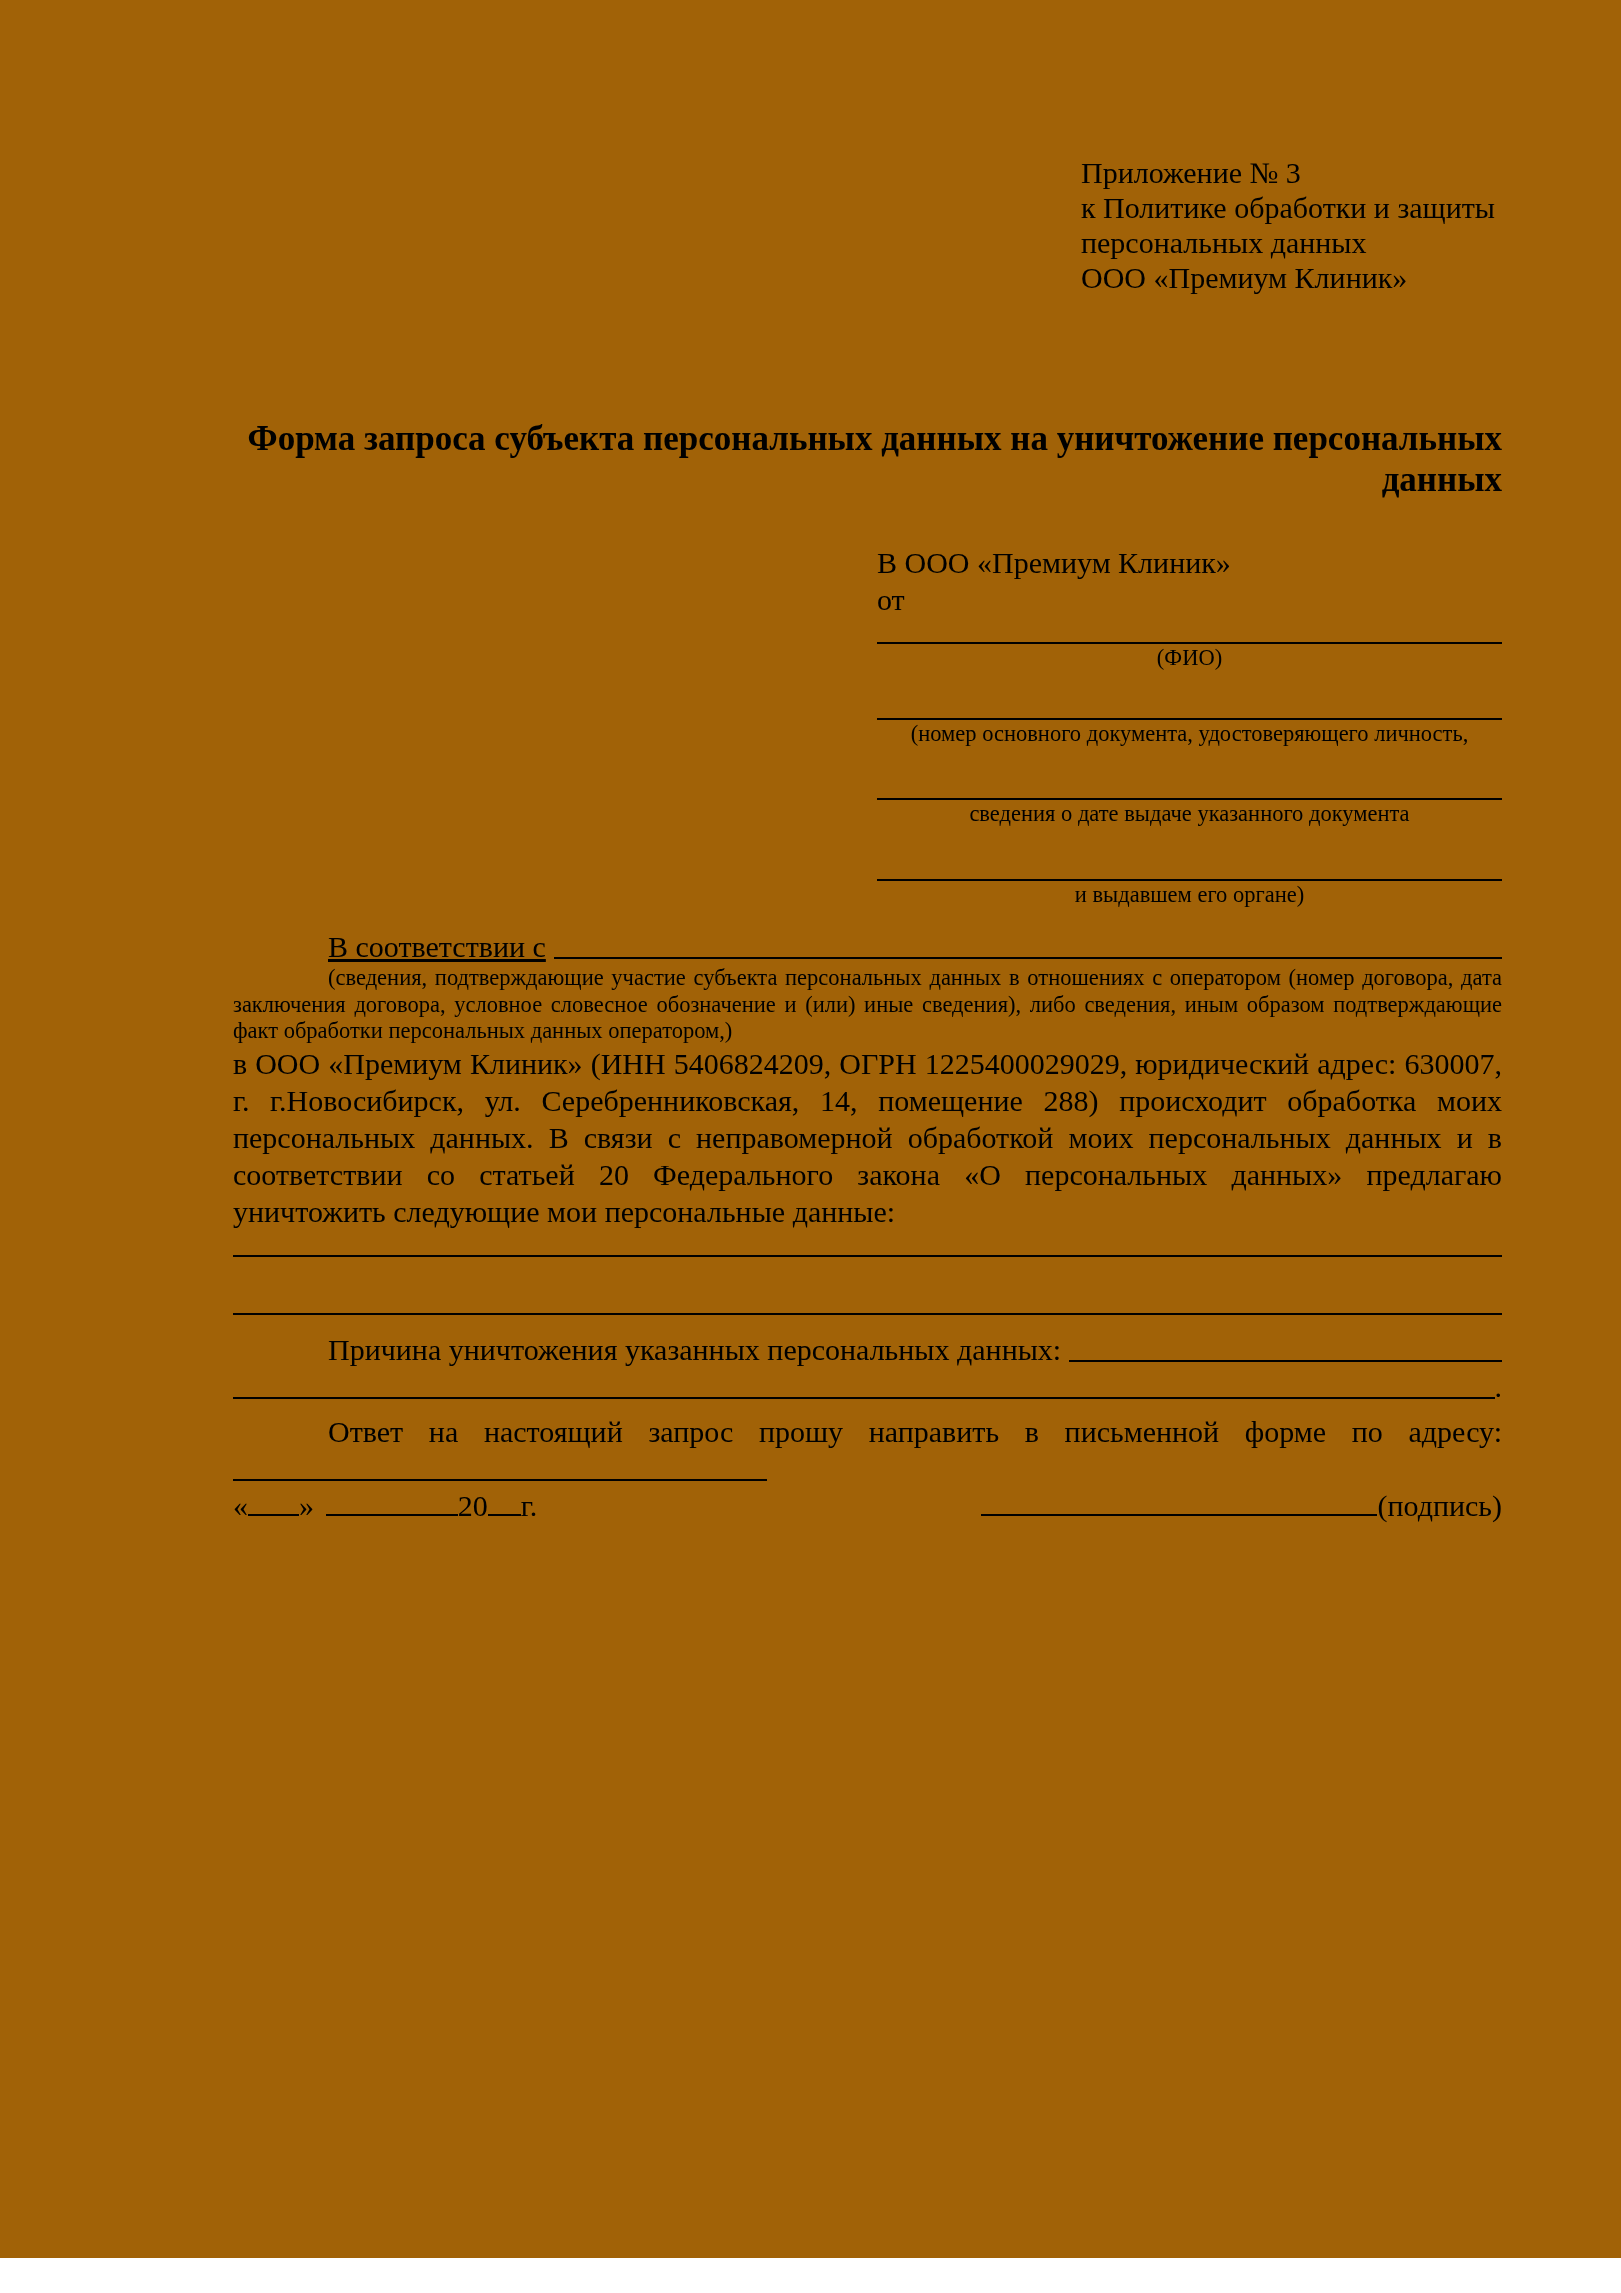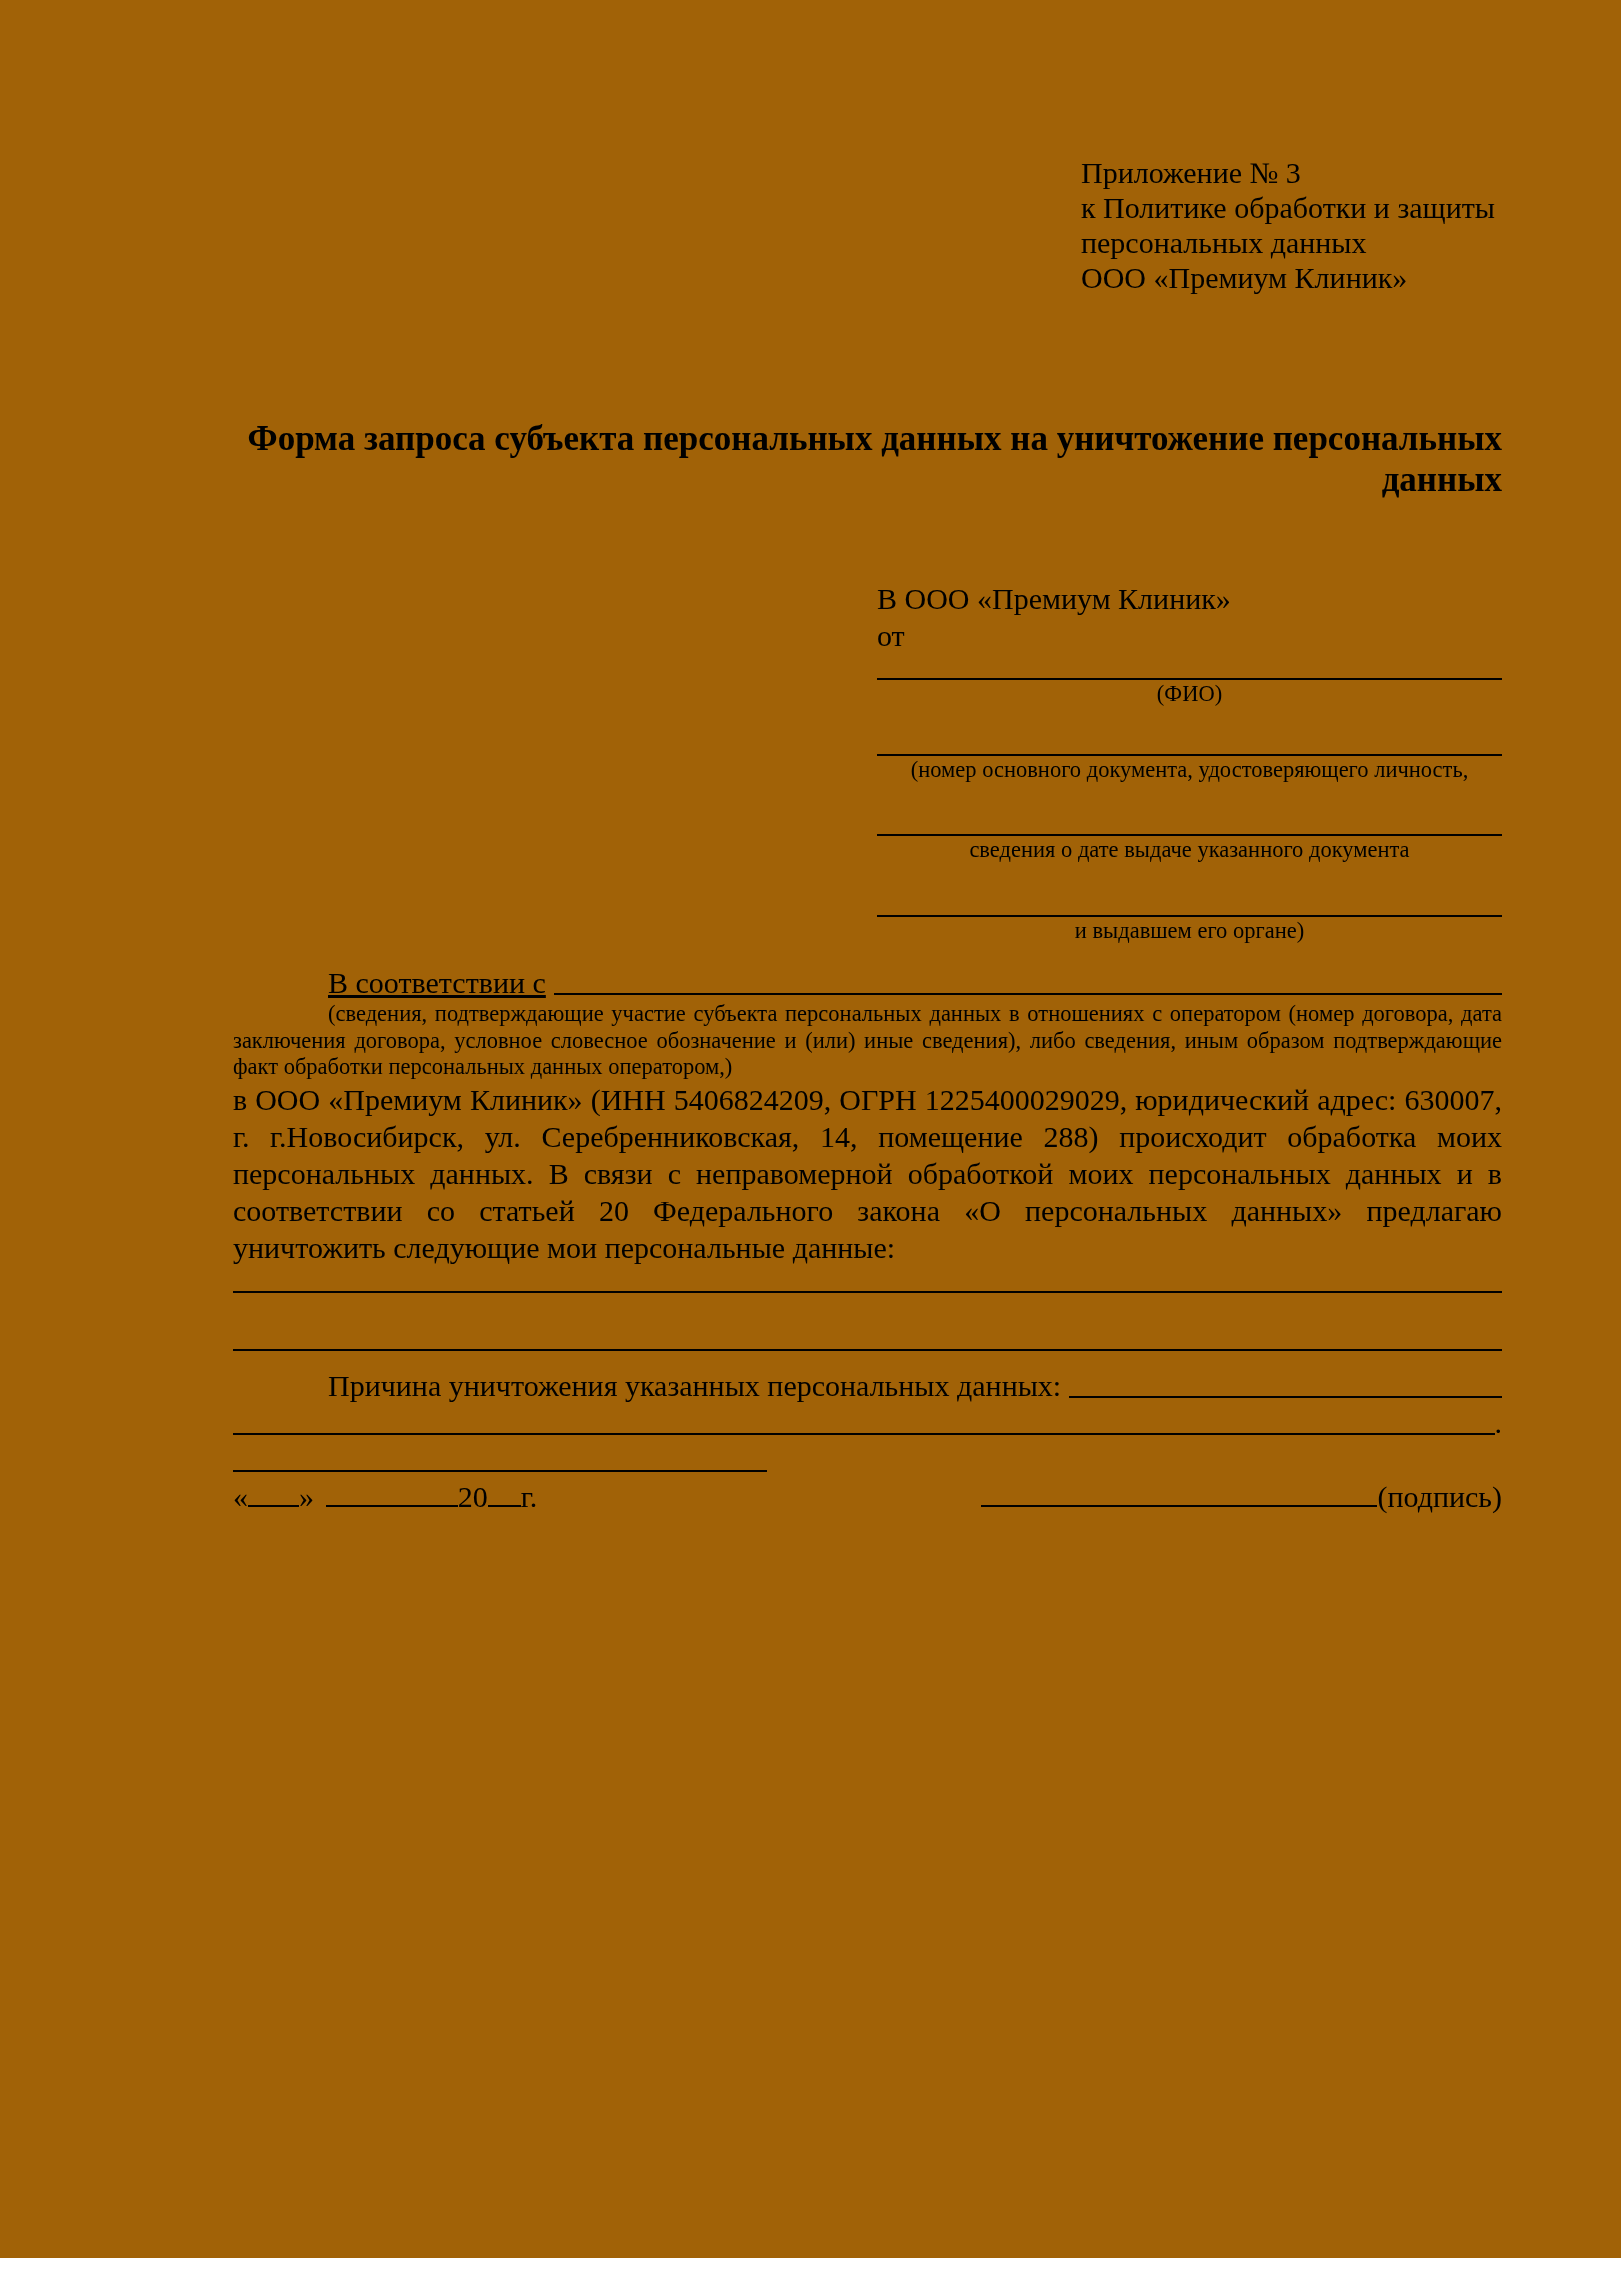--- a/index.html
+++ b/index.html
@@ -25,21 +25,21 @@
     line-height: 35px;
   }
   .title {
     margin-top: 123px;
     text-align: right;
     font-weight: bold;
     font-size: 35px;
     line-height: 41px;
   }
   .addressee {
-    margin-top: 80px;
+    margin-top: 44px;
     margin-left: 644px;
     width: 625px;
   }
   .aul {
     border-bottom: 2.9px solid #000;
   }
   .ul-a { height: 23.5px; }
   .ul-b { height: 47px; }
   .ul-c { height: 51px; }
   .ul-d { height: 51px; }
@@ -150,20 +150,21 @@
     <span class="indent"></span>
     <span>Причина уничтожения указанных персональных данных:</span>
     <span class="fill"></span>
   </div>
 
   <div class="row period-row">
     <span class="fill"></span>
     <span>.</span>
   </div>
 
+  <div class="reply">Ответ на настоящий запрос прошу направить в письменной форме по адресу:</div>
 
   <div class="row reply2">
     <span class="ufix"></span>
   </div>
 
   <div class="sig-row">
     <div class="date-group">
       <span>«</span><span class="us us-day"></span><span>»</span><span class="us us-month"></span><span>20</span><span class="us us-year"></span><span>г.</span>
     </div>
     <div class="sign-group">

